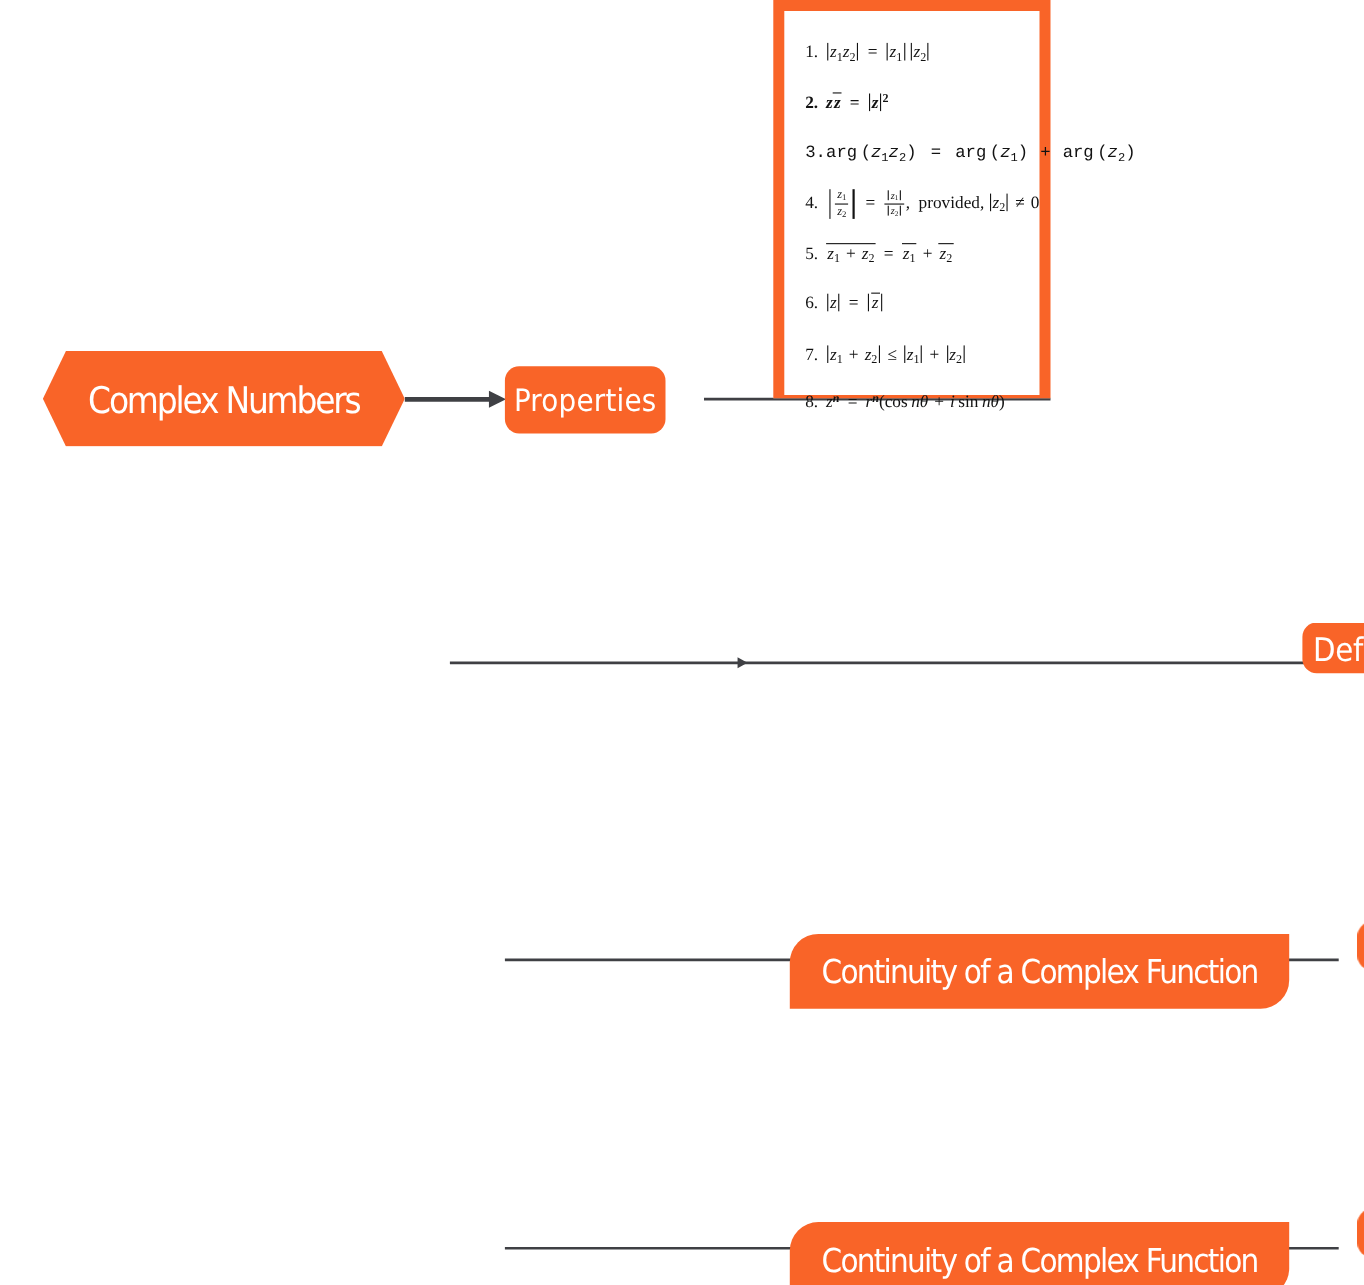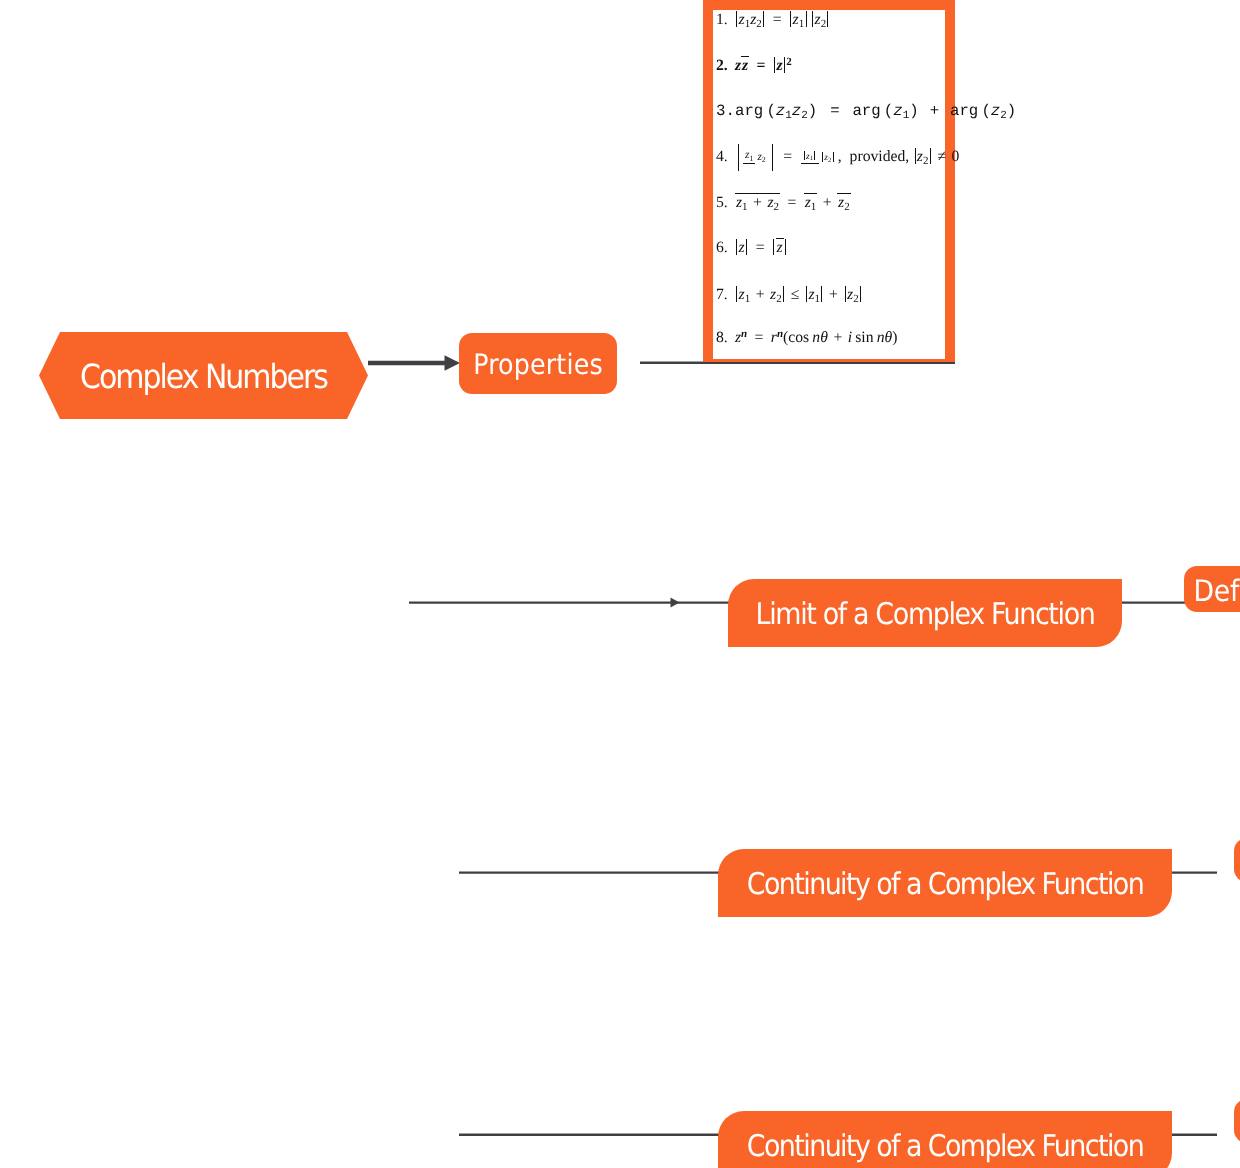--- a/index.html
+++ b/index.html
@@ -10,49 +10,49 @@
   
   .canvas{transform:translateZ(0);}
   .canvas{position:absolute;left:0;top:0;width:1240px;height:1168px;}
   svg.wires{position:absolute;left:0;top:0;width:1240px;height:1168px;pointer-events:none;}
 
   
   .node{position:absolute;background:#F96428;color:#fff;display:flex;align-items:center;
         justify-content:center;box-sizing:border-box;}
   .hand{font-family:"DejaVu Sans",sans-serif;font-weight:400;font-stretch:condensed;
         white-space:nowrap;line-height:1;}
-  .hex{clip-path:polygon(0px 50%, 21px 0px, calc(100% - 21px) 0px, 100% 50%, calc(100% - 21px) 100%, 21px 100%);margin-top:13px;}
+  .hex{clip-path:polygon(0px 50%, 21px 0px, calc(100% - 21px) 0px, 100% 50%, calc(100% - 21px) 100%, 21px 100%);}
   .leaf{border-radius:26px 0 26px 0;}
   .pill{border-radius:13px;}
 
   
   .mbox{position:absolute;background:#ffffff;border:10px solid #F96428;box-sizing:border-box;
         color:#121212;font-family:"Liberation Serif",serif;}
   .mi{font-style:italic;}
   .mn{font-style:normal;}
   .msub{font-size:.70em;font-style:normal;position:relative;top:.26em;line-height:0;}
   .msup{font-size:.70em;font-style:normal;position:relative;top:-.50em;line-height:0;}
   
   .av{display:inline-block;width:1px;height:1.02em;background:#121212;
       vertical-align:-.20em;margin:0 1.3px;}
   .ovl{border-top:1.1px solid #121212;display:inline-block;line-height:1.05;
        padding:1px 1px 0 1px;margin-top:1px;}
   
-  .frac{display:inline-flex;flex-direction:row;align-items:center;vertical-align:middle;
+  .frac{display:inline-flex;flex-direction:column;align-items:center;vertical-align:middle;
         line-height:1;margin:0 1px;position:relative;top:-.05em;}
   .frac > .num{border-bottom:1.1px solid #121212;padding:0 2px 1px 2px;}
   .frac > .den{padding:1px 2px 0 2px;}
   .fsm{font-size:.72em;}
   
   .bigbar{display:inline-block;width:1.1px;background:#121212;vertical-align:middle;margin:0 3px;}
   .op{font-style:normal;padding:0 .10em;}
   .rel{font-style:normal;padding:0 .22em;}
   
   .plist{position:relative;}
-  .pitem{position:absolute;left:3px;white-space:nowrap;line-height:1;}
+  .pitem{position:absolute;left:19px;white-space:nowrap;line-height:1;margin-top:28px;}
   .pn{display:inline-block;width:19px;}
   .pf{display:inline-block;}
 </style>
 </head>
 <body>
 
 <div class="canvas">
 
   <svg class="wires" viewBox="0 0 1240 1168">
     <g stroke="#3f4044" fill="#3f4044" shape-rendering="geometricPrecision">
@@ -70,21 +70,21 @@
 
       <line x1="459" y1="1134.8" x2="1217" y2="1134.8" stroke-width="2.4"></line>
       <polygon stroke="none" points="722.5,1129.7 731.5,1134.8 722.5,1139.9"></polygon>
     </g>
   </svg>
 
   <div class="node hex" style="left:39px;top:319px;width:329px;height:87px;">
     <span class="hand" style="font-size:33.3px;letter-spacing:-2.0px;position:relative;top:1.0px;">Complex Numbers</span>
   </div>
 
-  <div class="node pill" style="left:459px;top:333px;width:158px;height:61px;">
+  <div class="node pill" style="left:459px;top:333px;width:146px;height:61px;">
     <span class="hand" style="font-size:28.1px;letter-spacing:0.2px;position:relative;top:1.6px;">Properties</span>
   </div>
 
   <div class="mbox" style="left:703px;top:0px;width:252px;height:362px;font-size:15.7px;border-bottom-width:3.5px;">
    <div class="plist">
     <div class="pitem" style="top:1.4px;">
       <span class="pn">1.</span>​<span class="pf"><span class="av"></span><span class="mi">z</span><span class="msub">1</span><span class="mi">z</span><span class="msub">2</span><span class="av"></span> <span class="rel">=</span> <span class="av"></span><span class="mi">z</span><span class="msub">1</span><span class="av"></span><span class="mn"> </span><span class="av"></span><span class="mi">z</span><span class="msub">2</span><span class="av"></span></span>
     </div>
     <div class="pitem" style="top:45.2px;font-weight:bold;">
       <span class="pn">2.</span>​<span class="pf"><span class="mi">z</span><span class="ovl"><span class="mi">z</span></span> <span class="rel">=</span> <span class="av"></span><span class="mi">z</span><span class="av"></span><span class="msup"><b>2</b></span></span>
@@ -108,23 +108,20 @@
       <span class="pn">6.</span>​<span class="pf"><span class="av"></span><span class="mi">z</span><span class="av"></span> <span class="rel">=</span> <span class="av"></span><span class="ovl"><span class="mi">z</span></span><span class="av"></span></span>
     </div>
     <div class="pitem" style="top:276.2px;">
       <span class="pn">7.</span>​<span class="pf"><span class="av"></span><span class="mi">z</span><span class="msub">1</span> <span class="op">+</span> <span class="mi">z</span><span class="msub">2</span><span class="av"></span> <span class="op">≤</span> <span class="av"></span><span class="mi">z</span><span class="msub">1</span><span class="av"></span> <span class="op">+</span> <span class="av"></span><span class="mi">z</span><span class="msub">2</span><span class="av"></span></span>
     </div>
     <div class="pitem" style="top:320.0px;">
       <span class="pn">8.</span>​<span class="pf"><span class="mi">z</span><span class="msup"><b><span class="mi">n</span></b></span> <span class="rel">=</span> <span class="mi">r</span><span class="msup"><b><span class="mi">n</span></b></span>(cos<span class="mn"> </span><span class="mi">n</span><span class="mi">θ</span> <span class="op">+</span> <span class="mi">i</span><span class="mn"> </span>sin<span class="mn"> </span><span class="mi">n</span><span class="mi">θ</span>)</span>
     </div>
    </div>
 
-  <div class="node leaf" style="left:15px;top:569px;width:394px;height:68px;">
-    <span class="hand" style="font-size:29.9px;letter-spacing:-1.35px;position:relative;top:2.4px;">Limit of a Complex Function</span>
-  </div>
 
   <div class="node pill" style="left:471px;top:556px;width:146px;height:46px;">
     <span class="hand" style="font-size:29.6px;letter-spacing:-0.2px;position:relative;top:3px;">Definition</span>
   </div>
 
   <div class="node leaf" style="left:5px;top:839px;width:454px;height:68px;">
     <span class="hand" style="font-size:29.9px;letter-spacing:-1.58px;position:relative;top:2.4px;">Continuity of a Complex Function</span>
   </div>
 
   <div class="node pill" style="left:521px;top:828px;width:148px;height:44px;">

